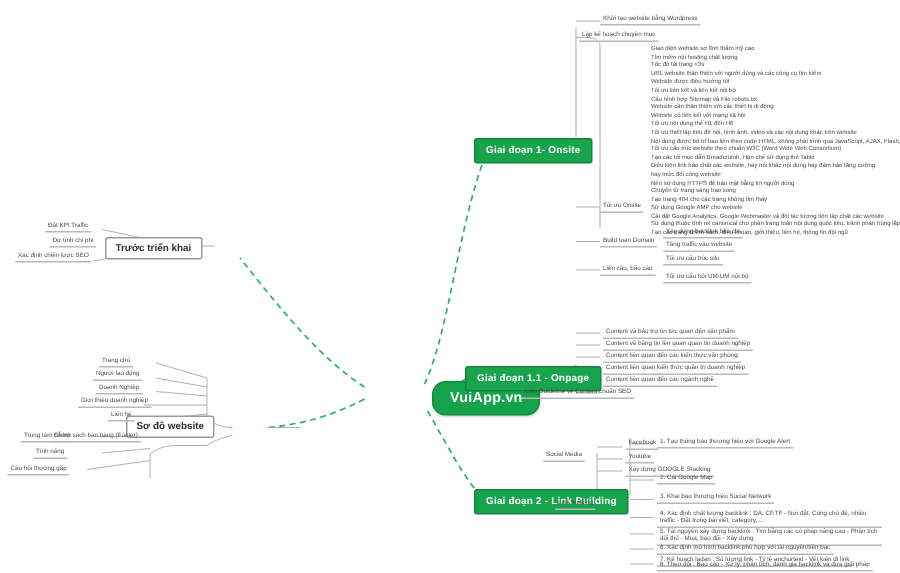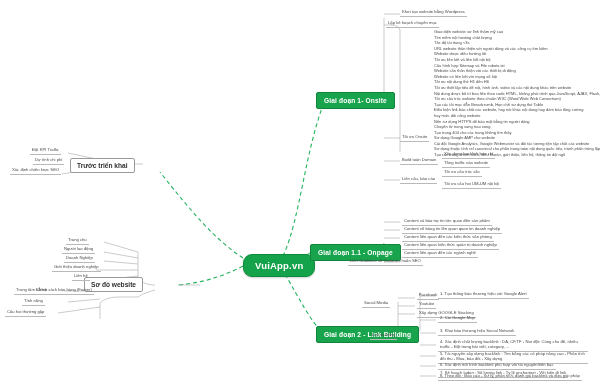--- a/index.html
+++ b/index.html
@@ -7,21 +7,21 @@
        font-family:"Liberation Sans","DejaVu Sans",sans-serif;color:#3b3b3b;}
   #canvas{position:absolute;inset:0;}
   svg.links{position:absolute;left:0;top:0;width:600px;height:382px;pointer-events:none;}
 
   .node{position:absolute;box-sizing:border-box;white-space:nowrap;}
 
   
   .root{
     background:#14a34a;color:#ffffff;font-weight:bold;font-size:9.5px;
     border-radius:9px;padding:5px 11px;border:1px solid #0e8c3e;
-    box-shadow:0 1px 2px rgba(0,0,0,.18);letter-spacing:.2px;
+    box-shadow:0 1px 2px rgba(0,0,0,.18);letter-spacing:.2px;margin-left:45px;
   }
   
   .green{
     background:#18a44c;color:#ffffff;font-weight:bold;font-size:6.6px;
     border-radius:2px;padding:4px 7px;border:1px solid #12843c;
     letter-spacing:.15px;
   }
   
   .boxed{
     background:#ffffff;color:#2f2f2f;font-weight:bold;font-size:6.6px;

